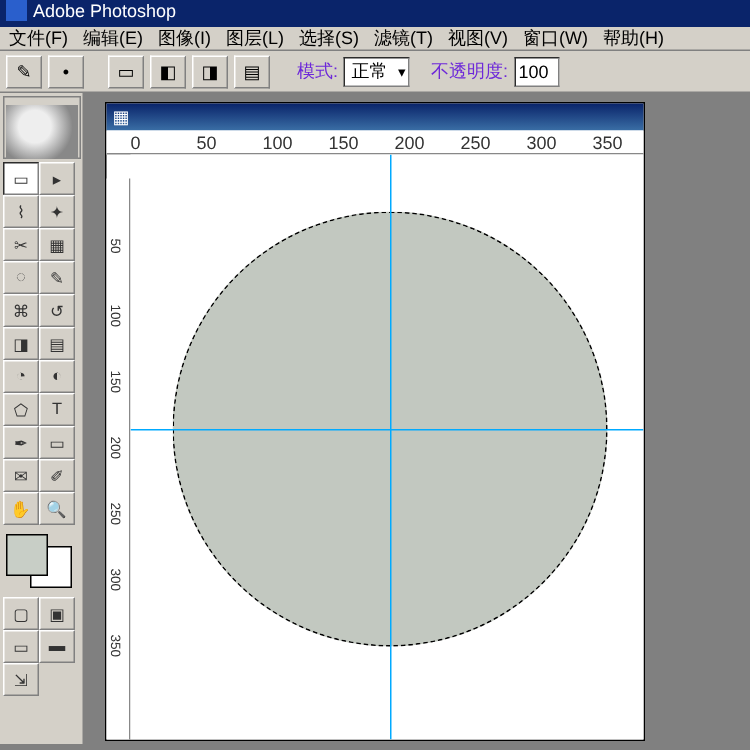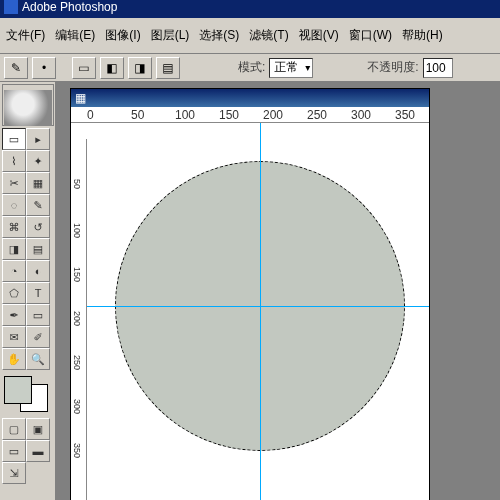--- a/index.html
+++ b/index.html
@@ -1,19 +1,19 @@
 <!DOCTYPE html>
 <html><head>
 <meta charset="utf-8">
 <style>
 * { margin: 0; padding: 0; box-sizing: border-box; font-family: "SimSun", sans-serif; font-size: 12px; }
 body { width: 500px; height: 500px; background: #808080; overflow: hidden; }
 .titlebar { height: 18px; background: linear-gradient(#0a246a,#0a246a); color: #fff; display: flex; padding: 0 4px; }
 .titlebar .icon { width: 14px; height: 14px; background: #2a5fcc; margin-right: 4px; display: inline-block; }
-.menubar { height: 36px; background: #d4d0c8; display: flex; align-items: center; gap: 2px; padding: 0 2px; border-bottom: 1px solid #808080; }
+.menubar { height: 16px; background: #d4d0c8; display: flex; align-items: center; gap: 2px; padding: 0 2px; border-bottom: 1px solid #808080; }
 .menubar span { padding: 0 4px; cursor: default; }
 .optionsbar { height: 28px; background: #d4d0c8; display: flex; align-items: center; gap: 4px; padding: 0 4px; border-bottom: 1px solid #808080; }
 .btn { width: 24px; height: 22px; background: #d4d0c8; border: 1px solid #808080; border-top-color: #fff; border-left-color: #fff; display: inline-flex; align-items: center; justify-content: center; }
 .sel { height: 20px; background: #fff; border: 1px inset #808080; padding: 0 14px 0 4px; display: inline-flex; align-items: center; position: relative; justify-content: center; }
 .sel::after { content: "▾"; position: absolute; right: 2px; font-size: 10px; }
 .input { height: 20px; width: 30px; background: #fff; border: 1px inset #808080; padding: 0 2px; display: inline-flex; align-items: center; }
 .main { display: flex; height: 434px; }
 .toolbox { width: 56px; background: #d4d0c8; border-right: 1px solid #808080; padding: 2px; }
 .tbrow { display: flex; gap: 0; }
 .tool { width: 24px; height: 22px; background: #d4d0c8; border: 1px solid #808080; border-top-color: #fff; border-left-color: #fff; display: flex; align-items: center; justify-content: center; font-size: 11px; color: #333; }
@@ -28,21 +28,21 @@
 .doctitle { height: 18px; background: linear-gradient(#0a246a,#3a6ea5); color: #fff; display: flex; align-items: center; padding: 0 4px; gap: 4px; }
 .ruler-h { height: 16px; background: #fff; border-bottom: 1px solid #888; display: flex; position: relative; font-size: 9px; color: #333; }
 .ruler-h span { position: absolute; top: 1px; }
 .ruler-v { width: 16px; background: #fff; border-right: 1px solid #888; position: absolute; left: 0; top: 16px; bottom: 0; }
 .ruler-v span { position: absolute; left: 1px; font-size: 9px; writing-mode: vertical-rl; color: #333; }
 .docbody { position: relative; height: 390px; display: flex; }
 .canvas { margin-left: 16px; flex: 1; background: #fff; position: relative; overflow: hidden; }
 .guideline-v { position: absolute; top: 0; bottom: 0; width: 1px; background: #00aaff; }
 .guideline-h { position: absolute; left: 0; right: 0; height: 1px; background: #00aaff; }
 .selection { position: absolute; border-radius: 50%; border: 1px dashed #000; background: #c2c8c0; }
-.lbl { color: #404040; margin-left: 40px; }
+.lbl { color: #6d28d9; }
 </style>
 </head>
 <body>
 
 <div class="titlebar">
   <span class="icon"></span>
   <span>Adobe Photoshop</span>
 </div>
 
 <div class="menubar">

